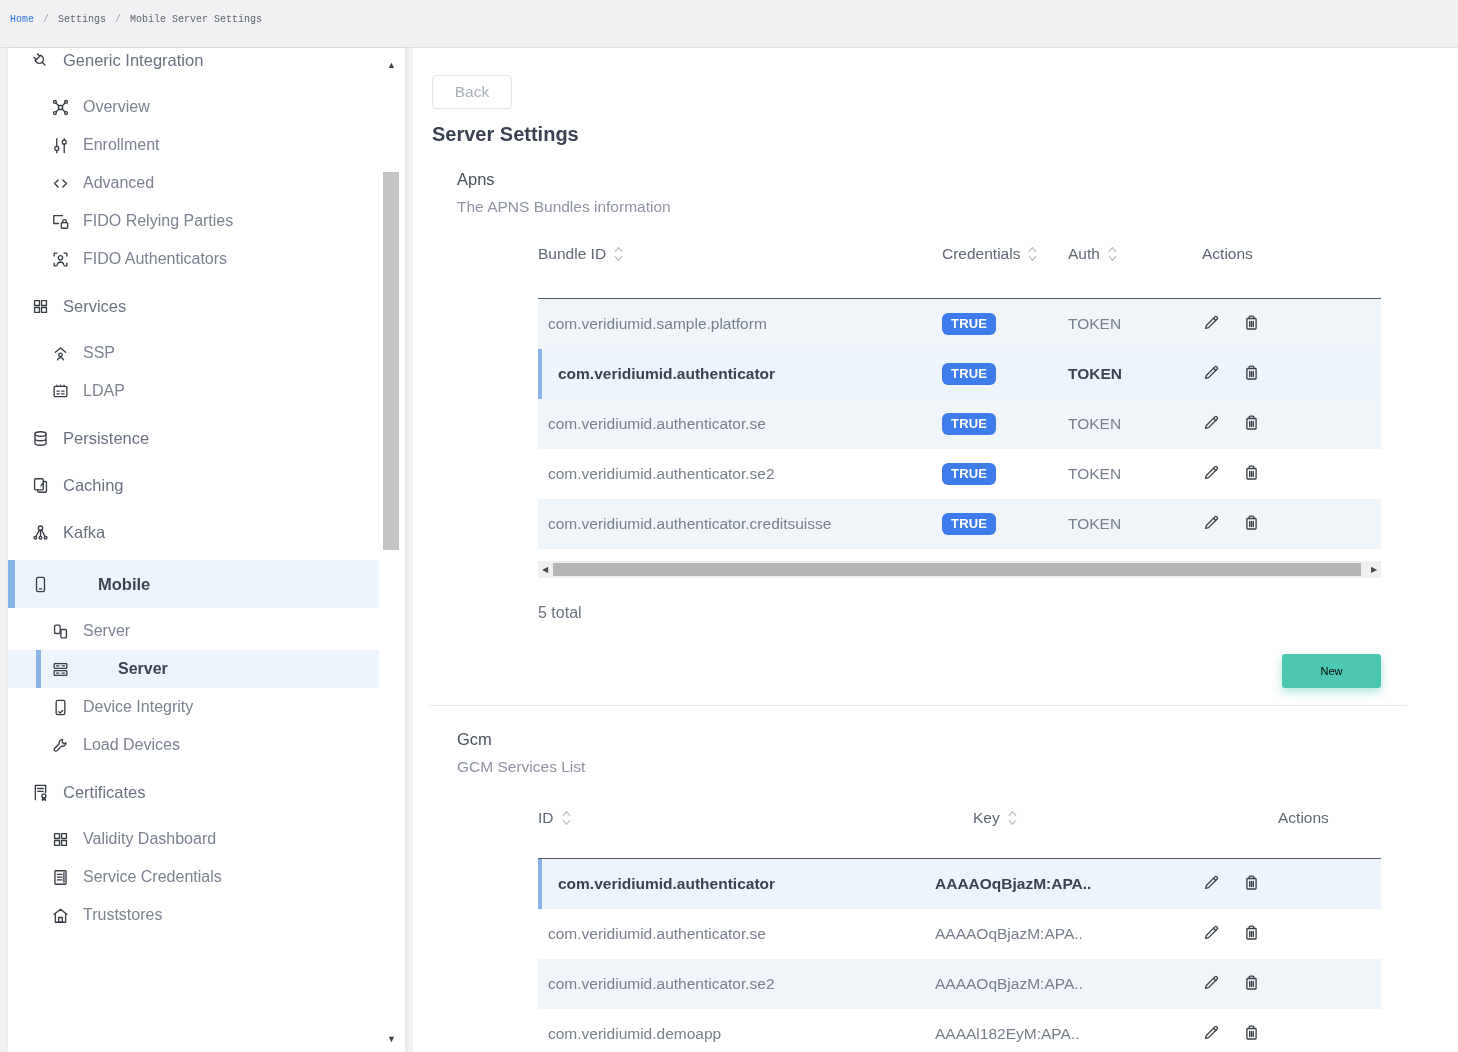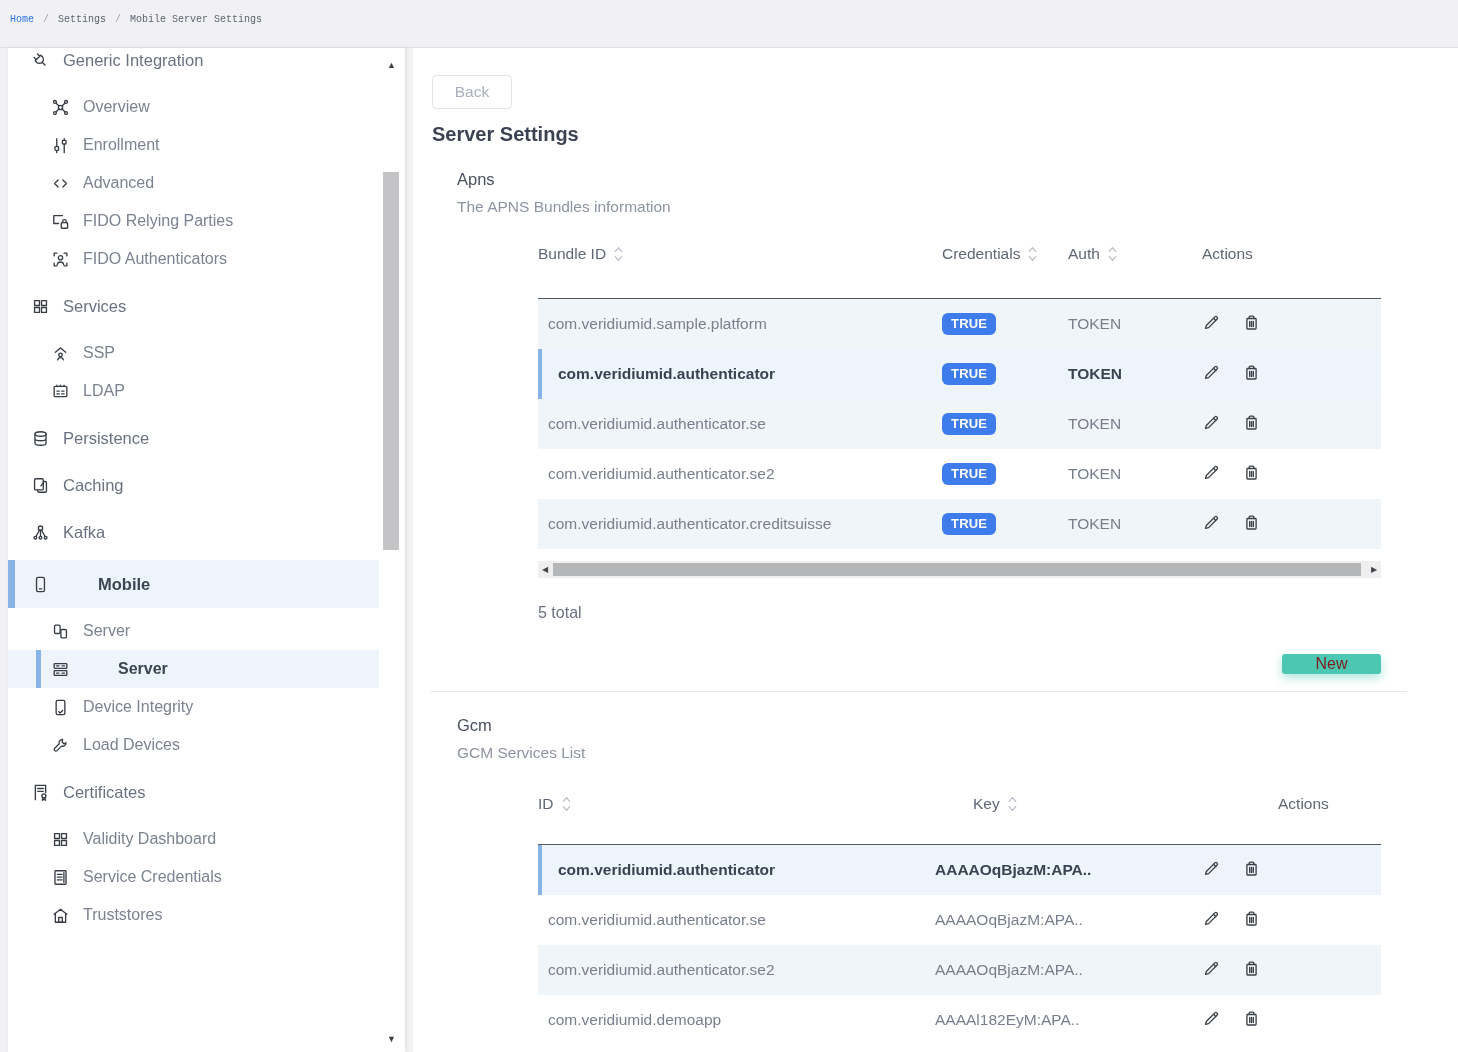--- a/index.html
+++ b/index.html
@@ -89,22 +89,22 @@
   .act-btn{background:none;border:none;padding:0;color:#3b4046;cursor:pointer;display:inline-flex;}
   
   .hscroll{position:relative;margin-top:12px;height:17px;background:#efefef;}
   .h-left,.h-right{position:absolute;top:0;height:100%;width:12px;display:flex;align-items:center;justify-content:center;font-size:8px;color:#44474c;cursor:pointer;}
   .h-left{left:1px;}
   .h-right{right:1px;}
   .hthumb{position:absolute;left:15px;right:20px;top:2px;bottom:2px;background:#b5b6b8;cursor:pointer;}
   .total{margin-top:26px;font-size:16px;color:#6a7280;}
   .newrow{display:flex;justify-content:flex-end;margin-top:32px;}
   .new{
-    width:99px;height:20px;background:var(--new-button);color:#7f1d1d;border:none;border-radius:3px;
-    font-size:16px;cursor:pointer;font-family:inherit;box-shadow:0 4px 10px rgba(76,199,178,.45);
+    width:99px;height:34px;background:var(--new-button);color:#000000;border:none;border-radius:3px;
+    font-size:11px;cursor:pointer;font-family:inherit;box-shadow:0 4px 10px rgba(76,199,178,.45);
   }
   hr.divider{border:none;border-top:1px solid #e7e9ec;margin:17px 0 0 -2px;width:977px;}
 </style>
 </head>
 <body>
 
 <div class="topbar">
     <span class="crumb crumb-link">Home</span>
     <span class="crumb-sep">/</span>
     <span class="crumb">Settings</span>

